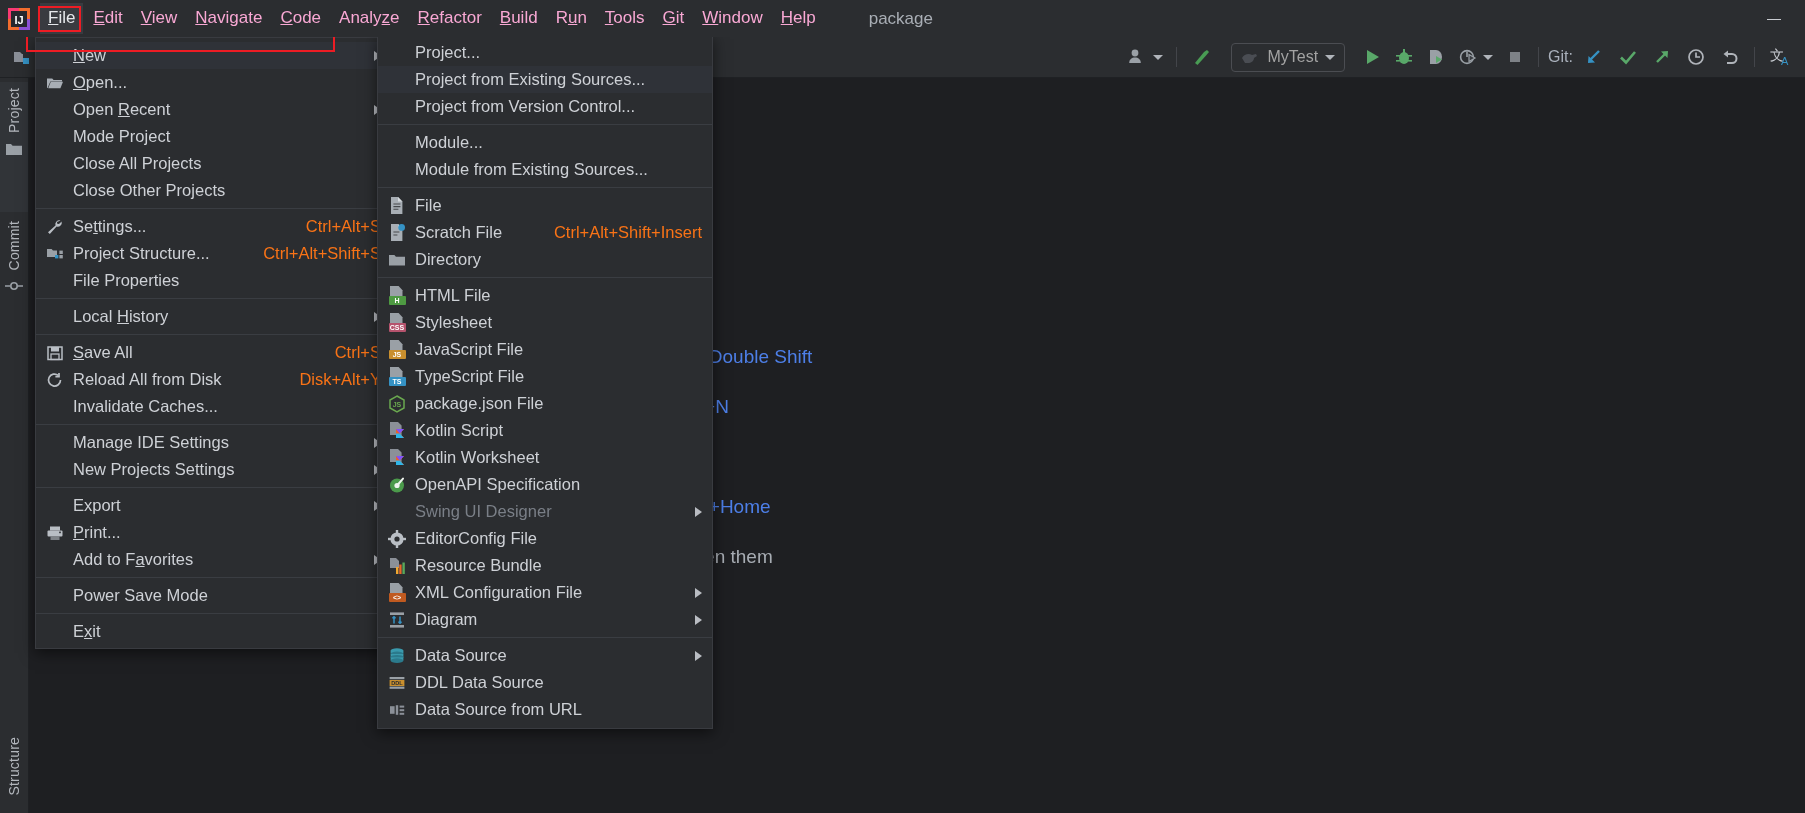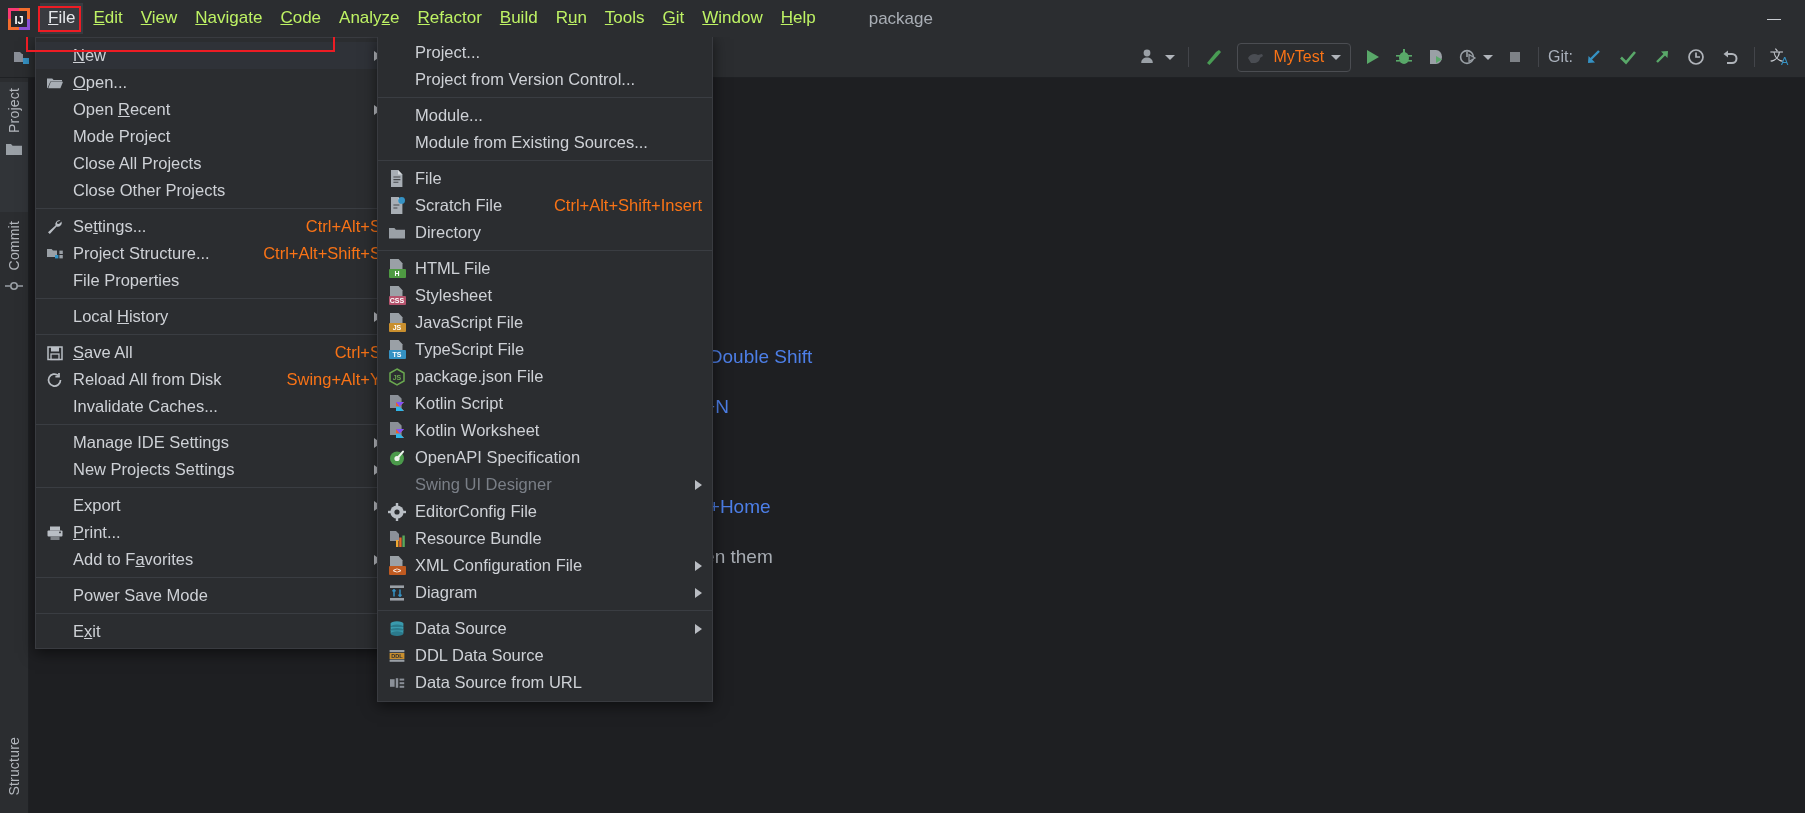--- a/index.html
+++ b/index.html
@@ -18,21 +18,21 @@
     background:#2b2d30;
     display:flex;align-items:center;
     z-index:30;
   }
   #ide-logo{
     width:28px;height:28px;margin-left:5px;margin-right:6px;
     position:relative;flex:0 0 auto;
   }
   #ide-logo svg{display:block;}
   .mb-item{
-    font-size:17px;color:#bef264;
+    font-size:17px;color:#f9a8d4;
     padding:4px 8px 5px 8px;
     margin:0 1px;
     line-height:22px;
     white-space:nowrap;
     position:relative;
   }
   .mb-item.active{
     background:#393b40;
     color:#e6e8eb;
   }
@@ -63,23 +63,23 @@
     width:36px;height:36px;display:flex;align-items:center;justify-content:center;margin-left:4px;
   }
   .tb-spacer{flex:1 1 auto;}
   .tb-btn{
     height:30px;display:flex;align-items:center;justify-content:center;
     padding:0 5px;margin:0 1px;
   }
   .tb-sep{width:1px;height:20px;background:#43454a;margin:0 7px;}
   #runcfg{
     display:flex;align-items:center;gap:7px;
-    height:27px;padding:0 9px 0 8px;margin:0 5px;
+    height:27px;padding:0 9px 0 8px;margin:0 11px;
     border:1px solid #4b4d52;border-radius:4px;
-    color:#f97316;font-size:16px;white-space:nowrap;
+    color:#a3a3a3;font-size:16px;white-space:nowrap;
   }
   #gitlabel{font-size:16px;color:#a9b0bb;margin:0 4px 0 2px;}
   .caret{
     width:0;height:0;border-left:5px solid transparent;border-right:5px solid transparent;
     border-top:5px solid #b0b4ba;
   }
 
   
   #stripe{
     position:absolute;left:0;top:77px;width:28px;height:736px;
@@ -454,21 +454,21 @@
     </div>
     <div class="mi">
       <span class="mi-ico">
         <svg width="18" height="16" viewBox="0 0 18 16">
           <path d="M14.5 8a6 6 0 1 1-2.2-4.6" stroke="#b9bec4" stroke-width="1.7" fill="none"></path>
           <path d="M13 1v3.6h-3.6" stroke="#b9bec4" stroke-width="1.7" fill="none"></path>
         </svg>
       </span>
       <span class="mi-lbl">Reload All from Disk</span>
       <span class="mi-grow"></span>
-      <span class="mi-key">Swing+Alt+Y</span>
+      <span class="mi-key">Disk+Alt+Y</span>
     </div>
     <div class="mi">
       <span class="mi-ico"></span>
       <span class="mi-lbl">Invalidate Caches...</span>
       <span class="mi-grow"></span>
     </div>
     <div class="mi-sepline"></div>
     <div class="mi">
       <span class="mi-ico"></span>
       <span class="mi-lbl">Manage IDE Settings</span>
@@ -518,20 +518,25 @@
       <span class="mi-lbl">E<span class="ul">x</span>it</span>
       <span class="mi-grow"></span>
     </div>
   </div>
 <div id="new-hl"></div>
 
 <div id="submenu">
     <div class="mi">
       <span class="mi-ico"></span>
       <span class="mi-lbl">Project...</span>
+      <span class="mi-grow"></span>
+    </div>
+    <div class="mi sel">
+      <span class="mi-ico"></span>
+      <span class="mi-lbl">Project from Existing Sources...</span>
       <span class="mi-grow"></span>
     </div>
     <div class="mi">
       <span class="mi-ico"></span>
       <span class="mi-lbl">Project from Version Control...</span>
       <span class="mi-grow"></span>
     </div>
     <div class="mi-sepline"></div>
     <div class="mi">
       <span class="mi-ico"></span>

